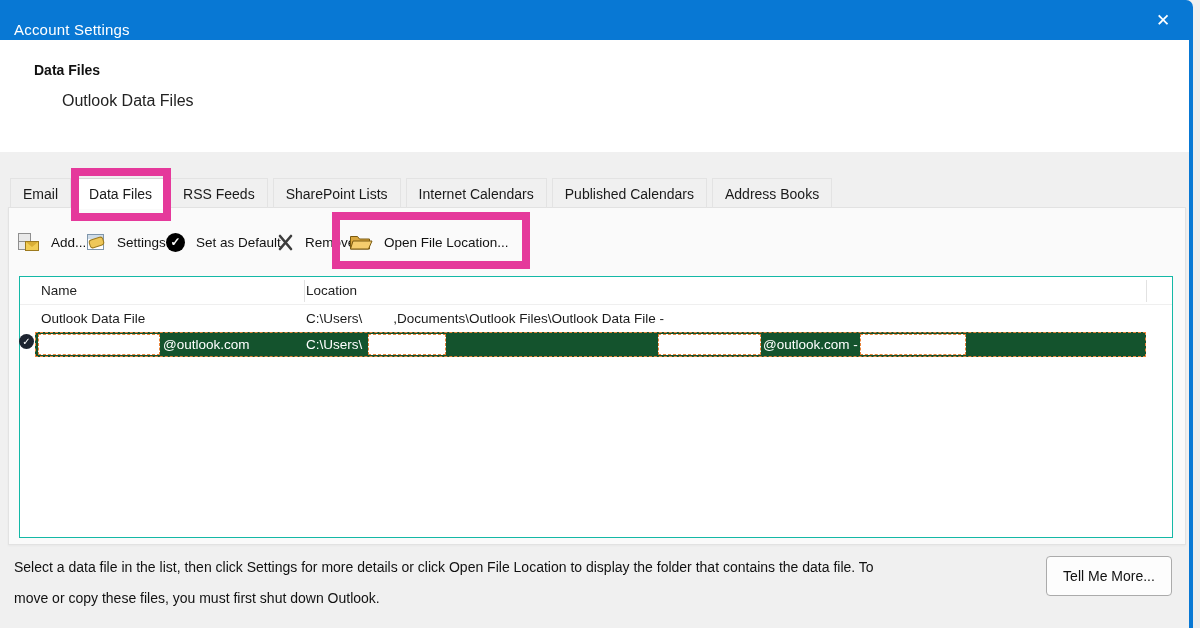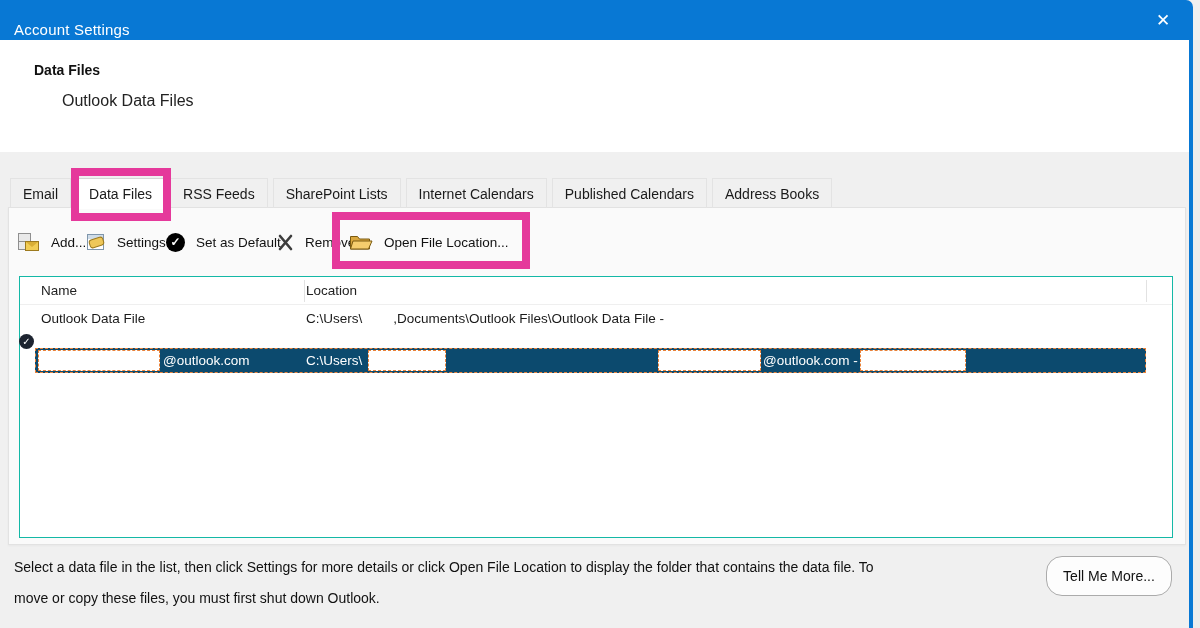--- a/index.html
+++ b/index.html
@@ -59,36 +59,36 @@
   .col-name { position:absolute; left:21px; }
   .col-loc  { position:absolute; left:286px; }
   .hdiv { position:absolute; top:3px; width:1px; height:22px; background:#e2e2e2; }
   .hdiv-1 { left:284px; } .hdiv-2 { left:1126px; }
   .row1 { position:relative; height:27px; line-height:27px; color:#1a1a1a; white-space:nowrap; }
   .r1-name { position:absolute; left:21px; }
   .r1-loc  { position:absolute; left:286px; display:flex; }
   .r1-gap  { display:inline-block; width:31px; }
 
   
-  .row2 { position:absolute; left:35px; top:348px; width:1111px; height:25px; background:#0c4a6e; border:1px dashed #E8823A; color:#fff; line-height:23px; font-size:13.5px; z-index:5; white-space:nowrap; }
+  .row2 { position:absolute; left:35px; top:332px; width:1111px; height:25px; background:#14532d; border:1px dashed #E8823A; color:#fff; line-height:23px; font-size:13.5px; z-index:5; white-space:nowrap; }
   .row2 .seg { position:absolute; top:0; }
   .seg-name { left:127px; }
   .seg-loca { left:270px; }
   .seg-locb { left:412px; }
   .seg-locc { left:727px; }
   .wbox { position:absolute; top:1px; height:21px; background:#fff; border:1px dashed #E8823A; }
   .wb1 { left:2px;  width:122px; }
   .wb2 { left:332px; width:78px; }
   .wb3 { left:622px; width:103px; }
   .wb4 { left:824px; width:106px; }
   .default-badge { position:absolute; left:19px; top:334px; width:15px; height:15px; background:#1d2430; border-radius:50%; color:#fff; font-size:10px; display:flex; align-items:center; justify-content:center; z-index:6; }
 
   
   .instructions { position:absolute; left:14px; top:552px; width:1000px; font-size:14px; line-height:31px; color:#111; }
-  .tellmore { position:absolute; left:1046px; top:556px; width:126px; height:40px; background:#fdfdfd; border:1px solid #ababab; border-radius:16px; font-family:"Liberation Sans", sans-serif; font-size:14px; color:#111; }
+  .tellmore { position:absolute; left:1046px; top:556px; width:126px; height:40px; background:#fdfdfd; border:1px solid #ababab; border-radius:4px; font-family:"Liberation Sans", sans-serif; font-size:14px; color:#111; }
 </style>
 </head>
 <body>
 
 <div class="screen">
 
   <div class="titlebar">
     <span class="title">Account Settings</span>
     <span class="close">✕</span>
   </div>

